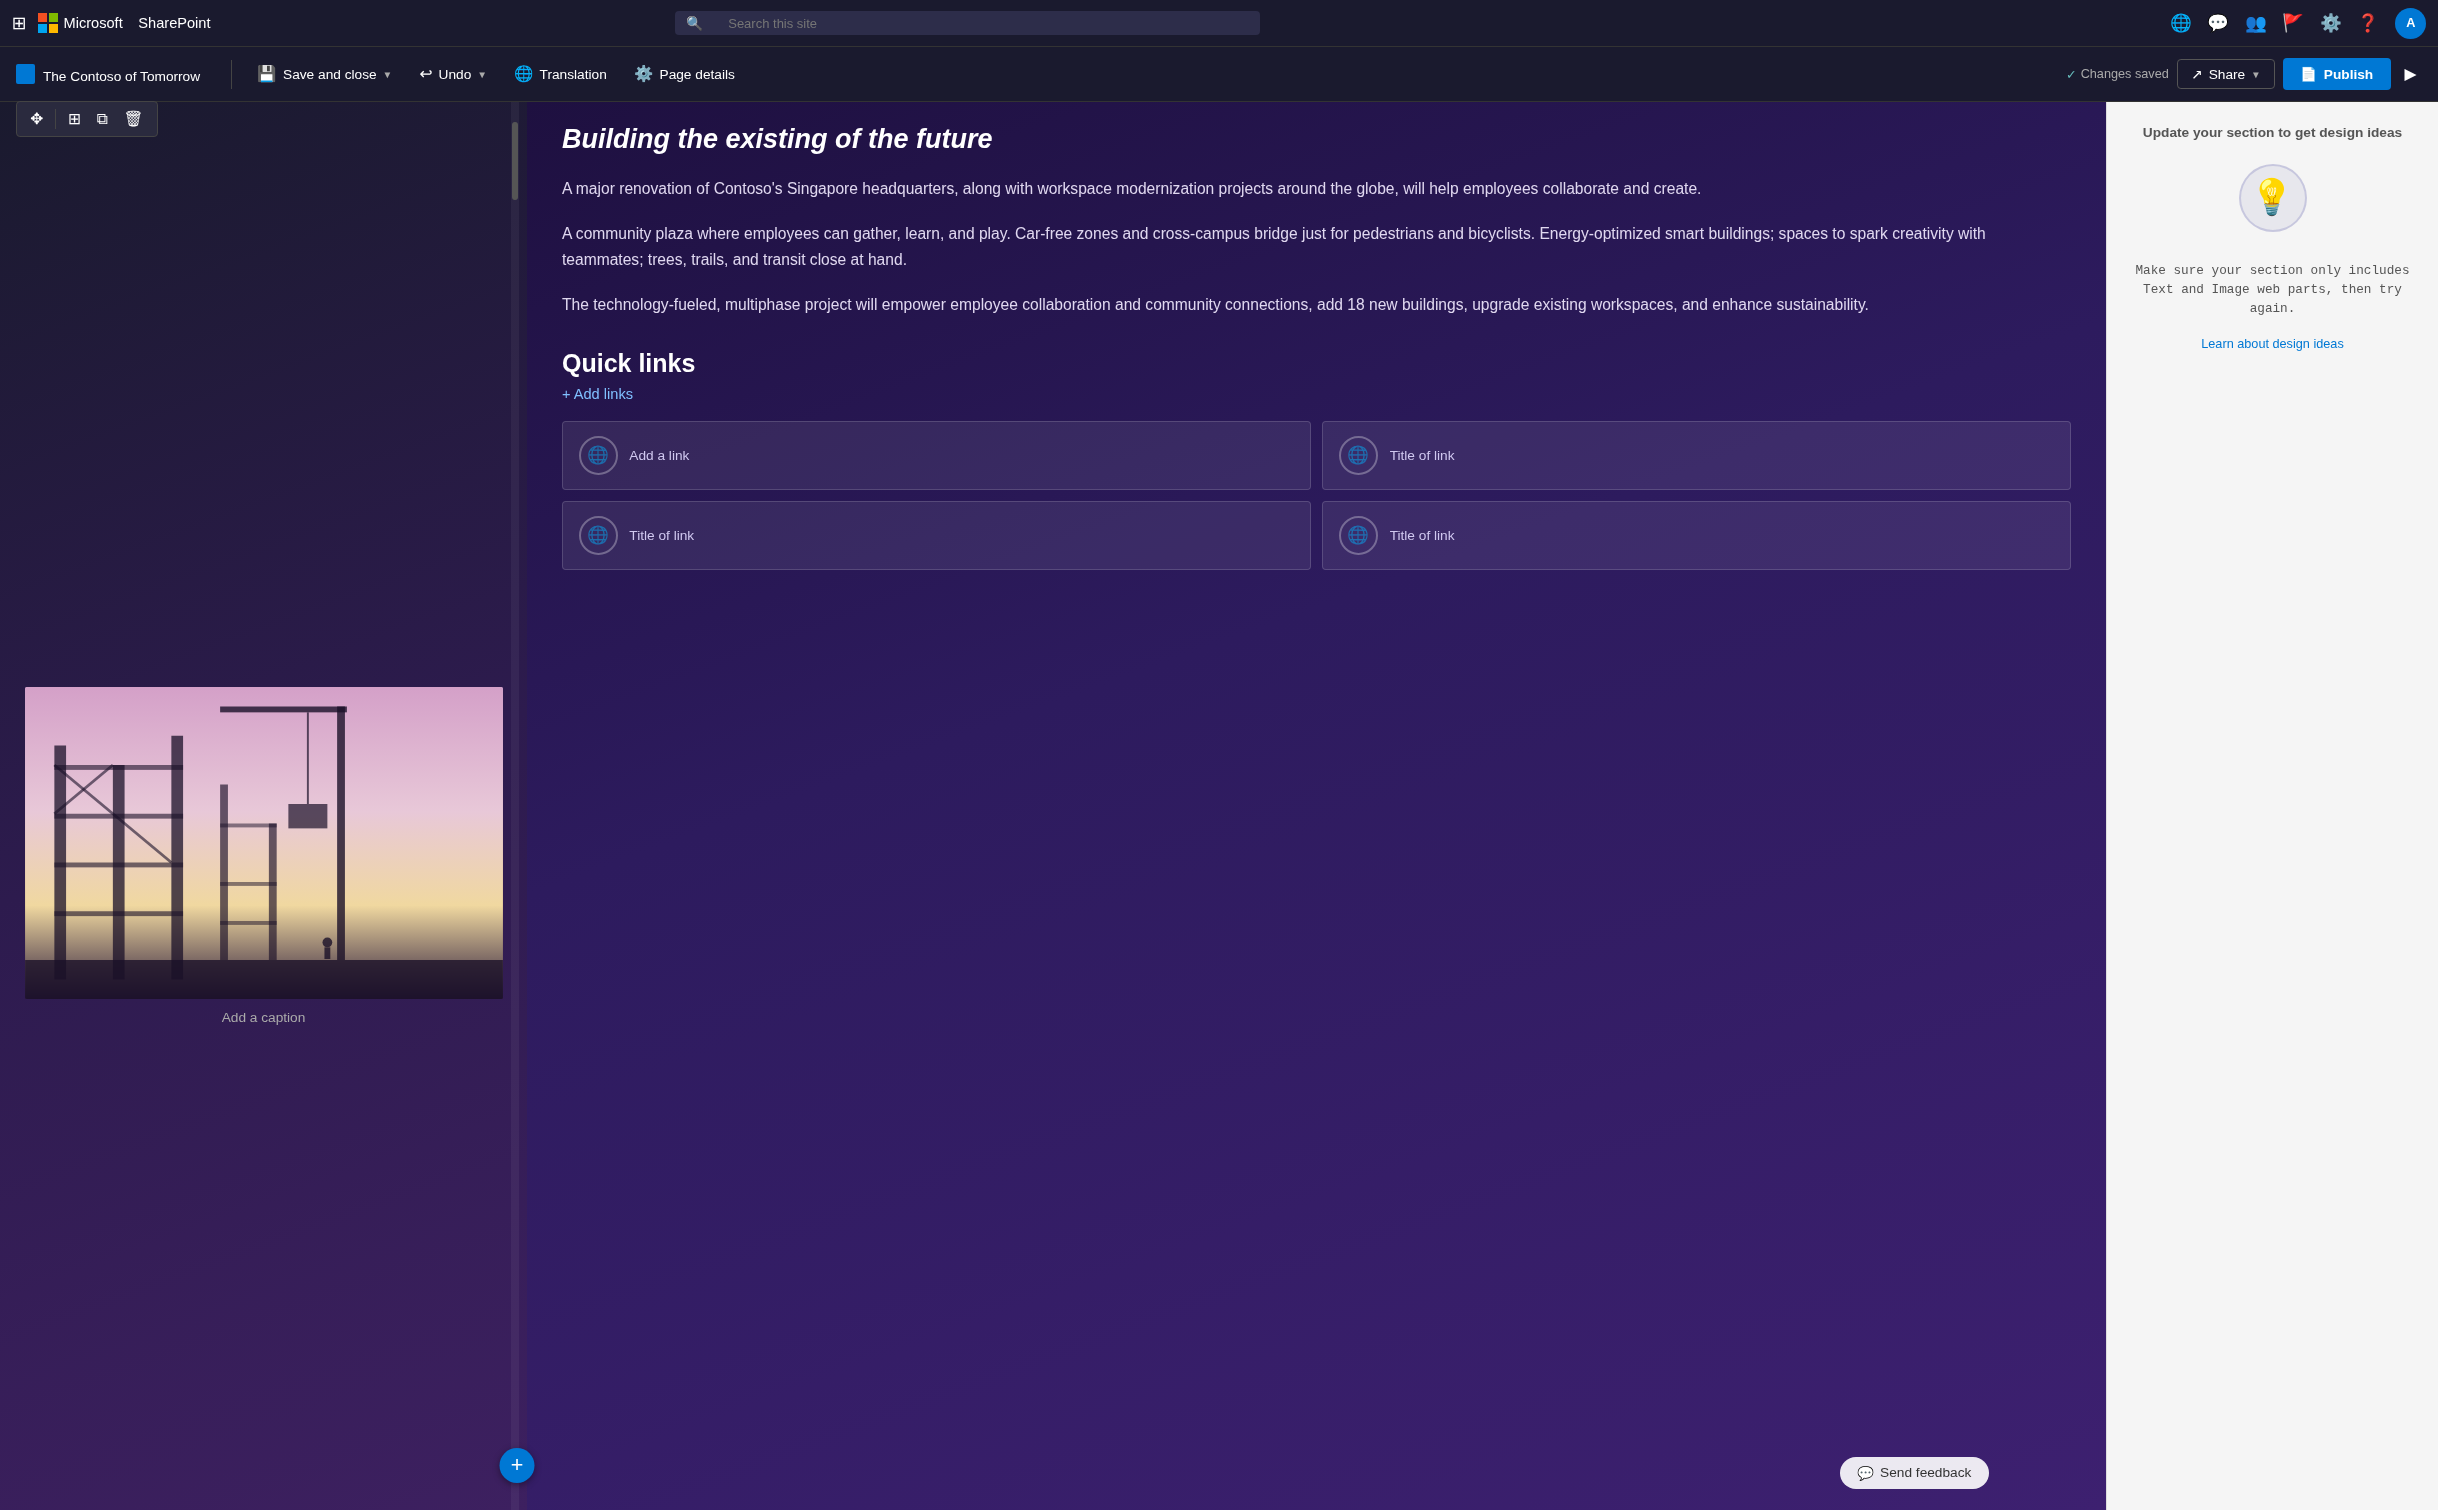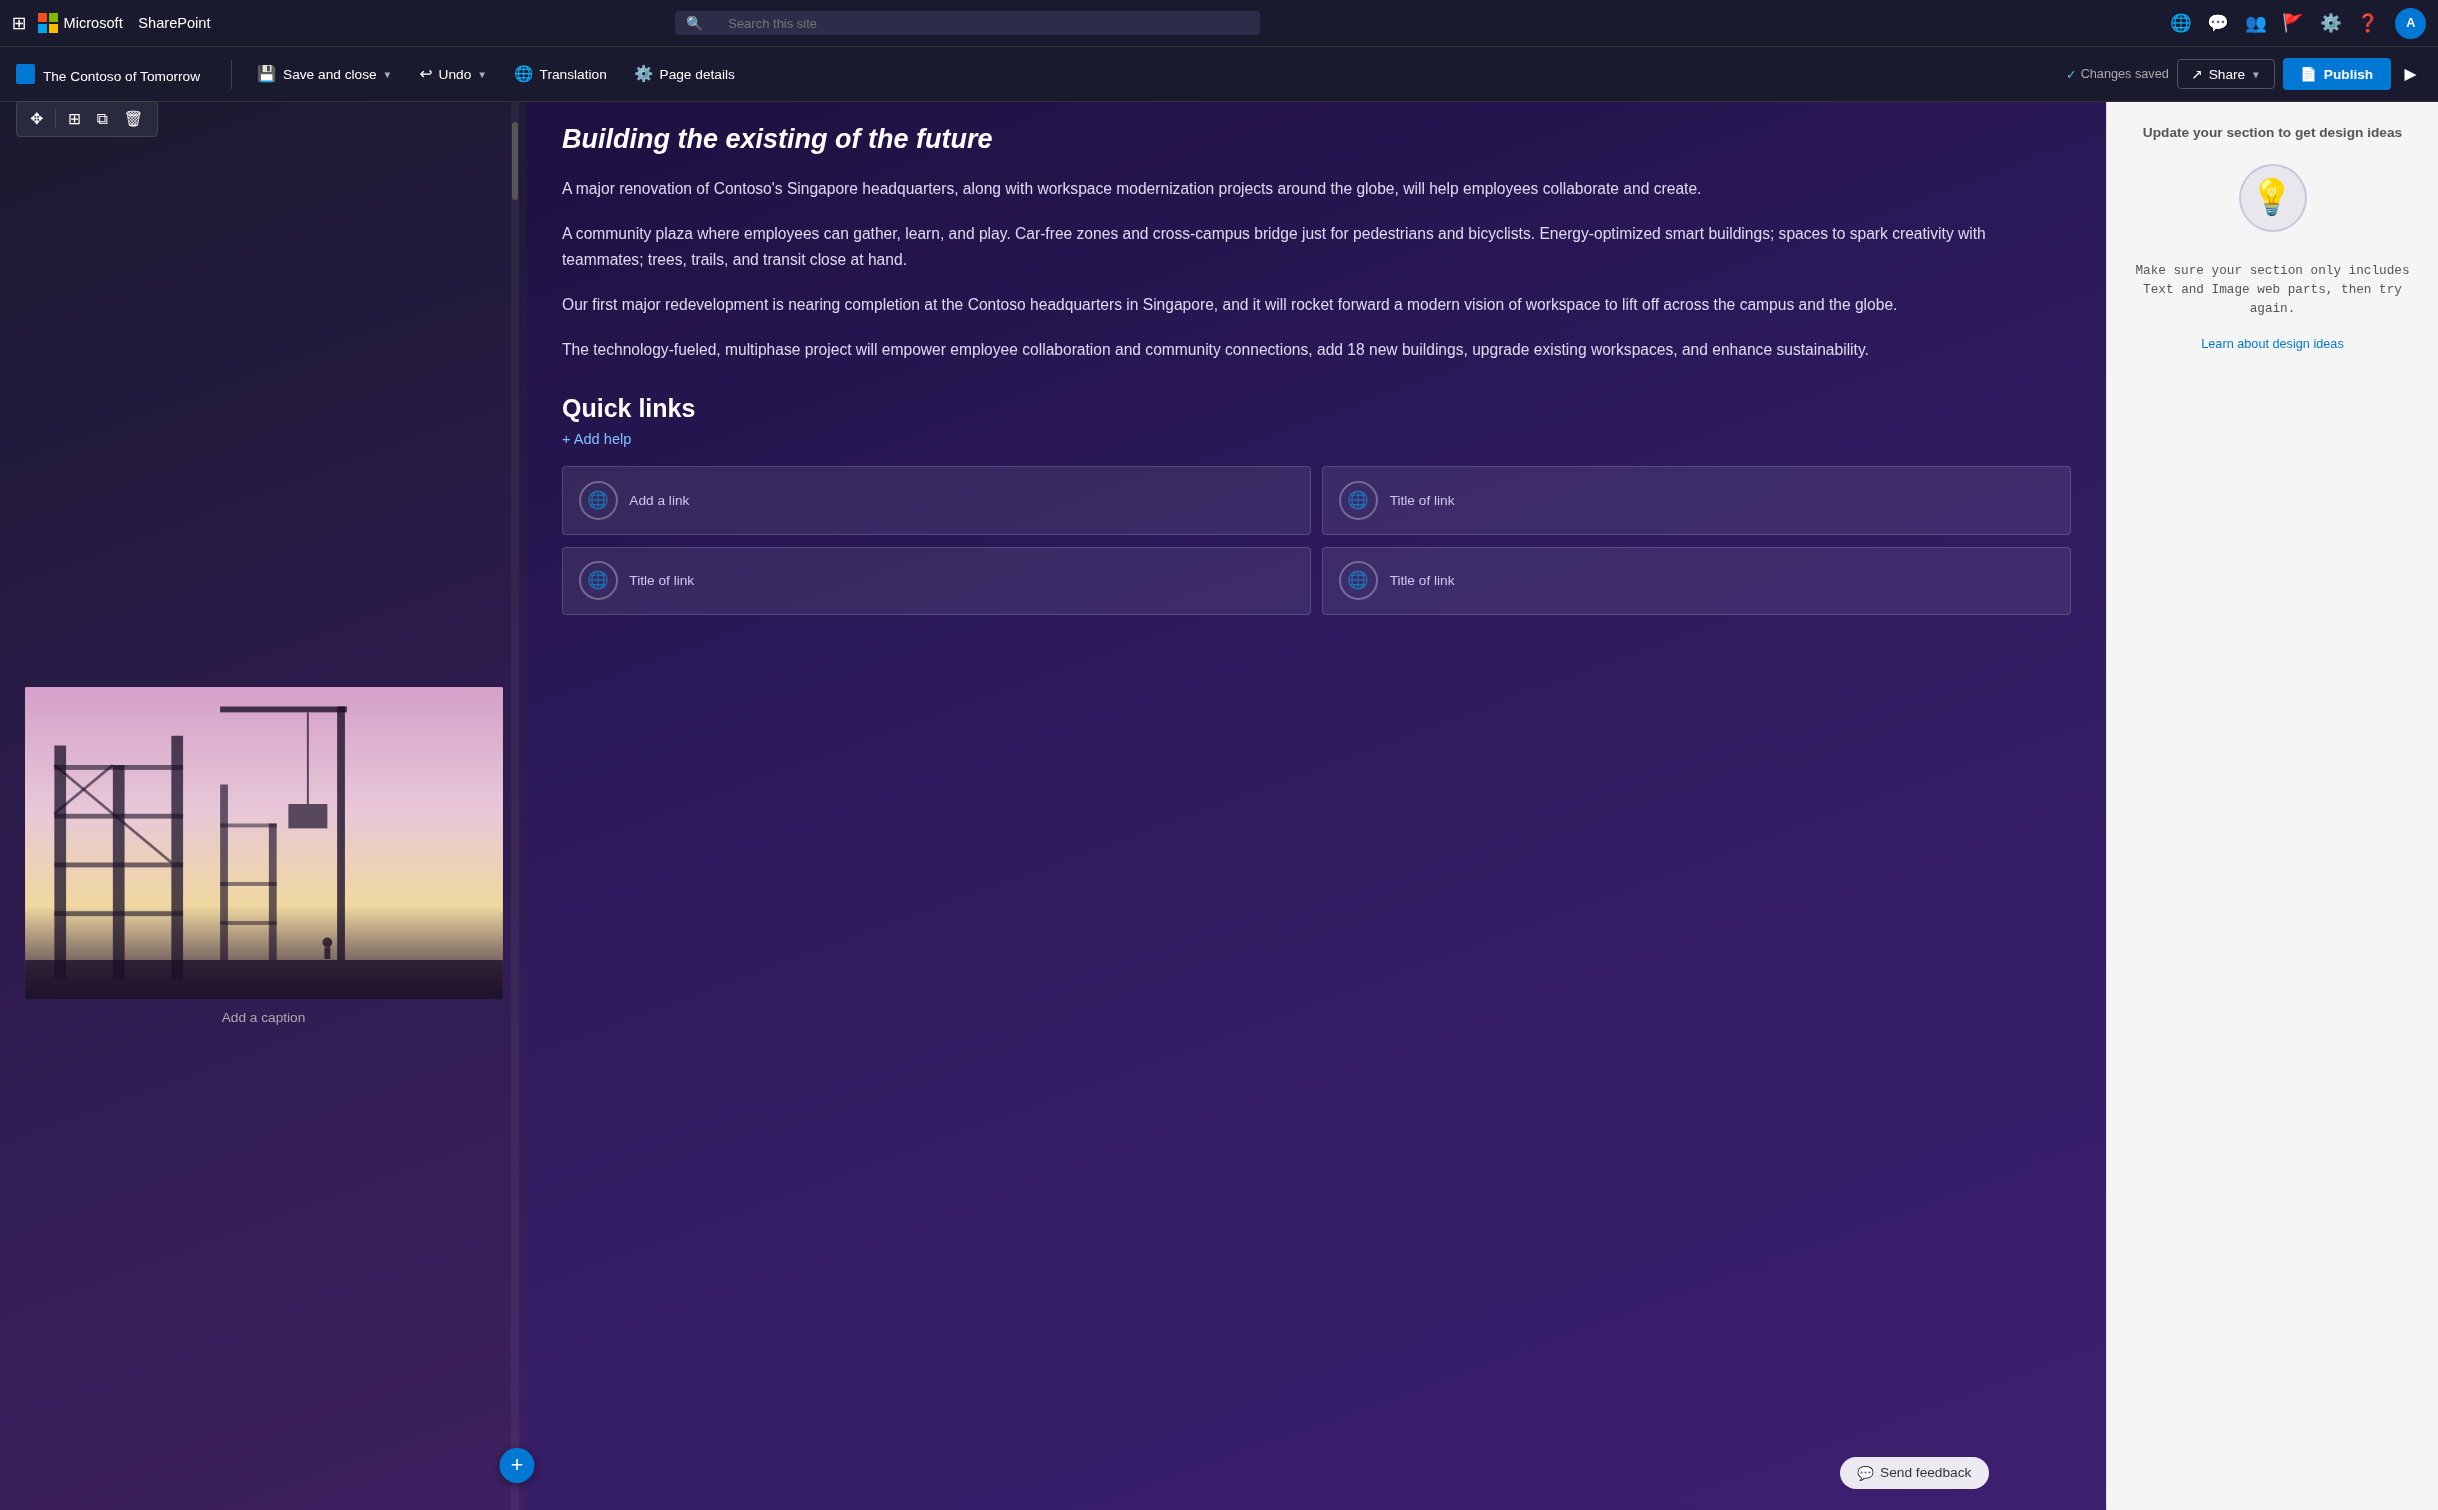--- a/index.html
+++ b/index.html
@@ -361,27 +361,26 @@
     </div>
     <div class="caption-area">Add a caption</div>
   </div>
 
   <div class="right-panel">
     <h1 class="article-title">Building the existing of the future</h1>
 
     <div class="article-body">
       <p>A major renovation of Contoso's Singapore headquarters, along with workspace modernization projects around the globe, will help employees collaborate and create.</p>
       <p>A community plaza where employees can gather, learn, and play. Car-free zones and cross-campus bridge just for pedestrians and bicyclists. Energy-optimized smart buildings; spaces to spark creativity with teammates; trees, trails, and transit close at hand.</p>
-      <p>Our first major redevelopment is nearing completion at the Contoso headquarters in Singapore, and it will rocket forward a modern vision of workspace to lift off across the campus and the globe.</p>
       <p>The technology-fueled, multiphase project will empower employee collaboration and community connections, add 18 new buildings, upgrade existing workspaces, and enhance sustainability.</p>
     </div>
 
     <h2 class="quick-links-title">Quick links</h2>
     <div class="add-links-btn">
-      <span>+ Add help</span>
+      <span>+ Add links</span>
     </div>
 
     <div class="links-grid">
       <div class="link-item">
         <div class="link-icon">🌐</div>
         <span class="link-text">Add a link</span>
       </div>
       <div class="link-item">
         <div class="link-icon">🌐</div>
         <span class="link-text">Title of link</span>

